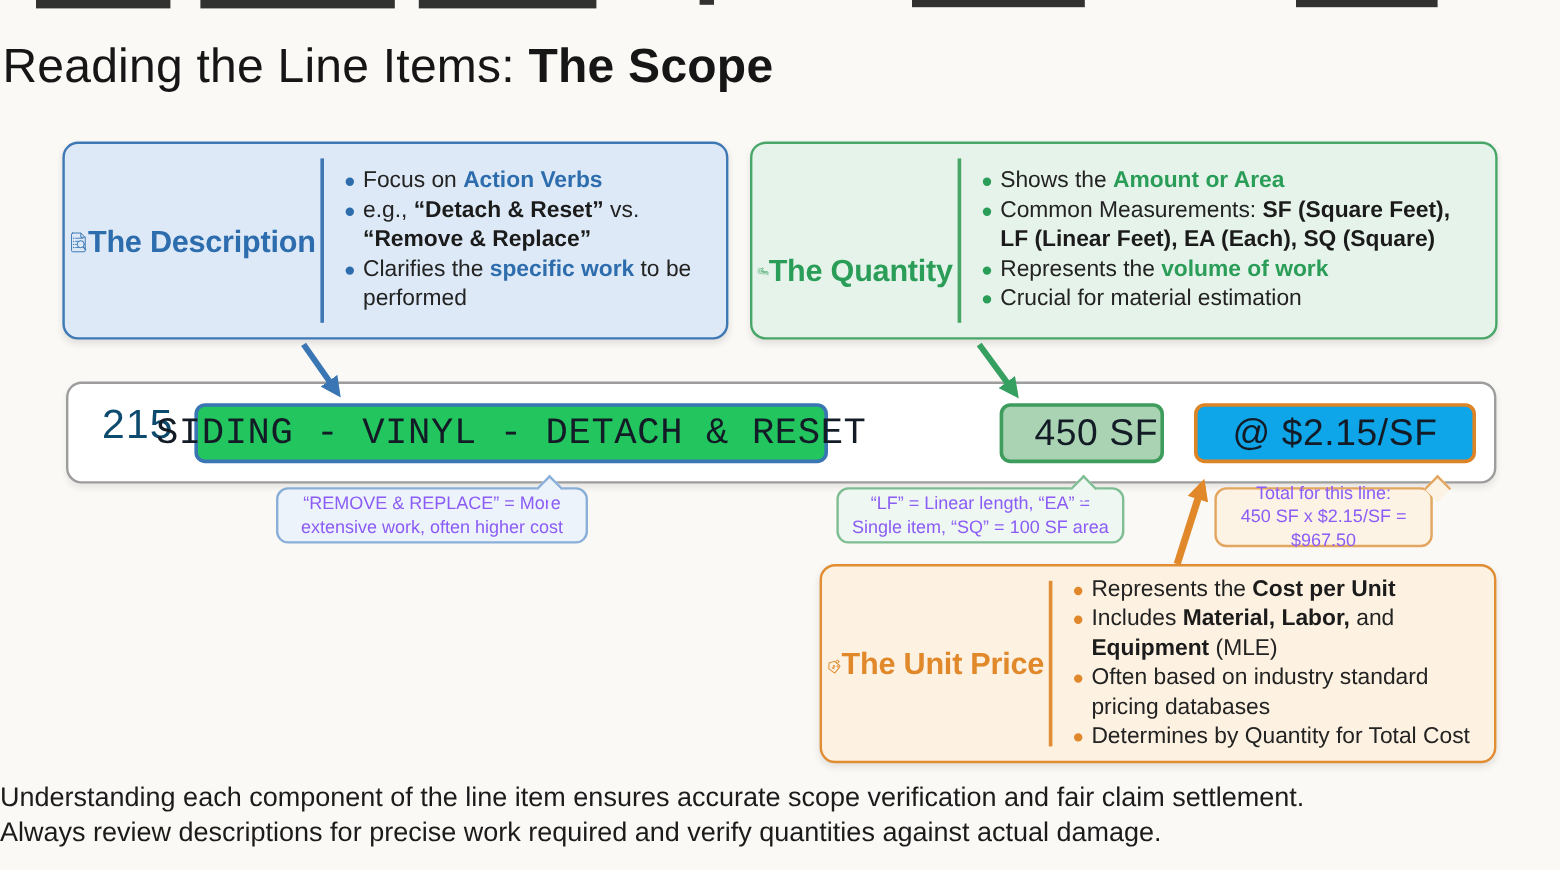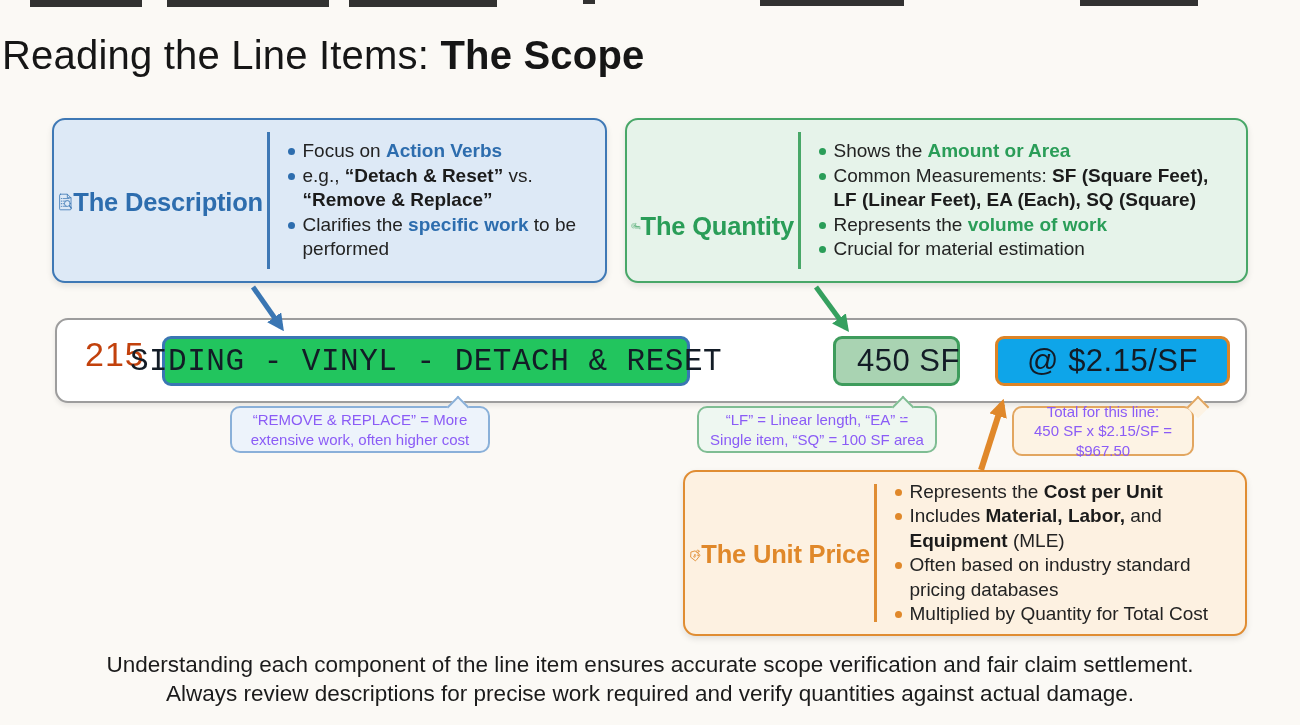--- a/index.html
+++ b/index.html
@@ -59,48 +59,48 @@
   #price-box .vdivider{background:#e08d33;}
 
   
   .line-row{
     position:absolute;left:55px;top:318px;width:1192px;height:85px;
     background:#ffffff;border:2px solid #9d9d9d;border-radius:13px;
     box-shadow:0 3px 5px rgba(0,0,0,.08);box-sizing:border-box;z-index:1;
   }
   .item-number{
     position:absolute;left:28px;top:0;height:68px;display:flex;align-items:center;
-    font-size:34px;color:#c2410c;letter-spacing:1px;
+    font-size:34px;color:#0c4a6e;letter-spacing:1px;
   }
   .chip{
     position:absolute;top:16px;height:50px;border-radius:9px;border:3px solid;
     display:flex;align-items:center;justify-content:center;
     font-size:31px;letter-spacing:.5px;color:#131c26;box-sizing:border-box;white-space:nowrap;
   }
   .chip-desc{left:105px;width:528px;background:#22c55e;border-color:#3a76b3;font-family:Liberation Mono, monospace;}
-  .chip-qty{left:776px;width:127px;background:#a9d3b2;border-color:#3e9c5c;padding-left:24px;}
+  .chip-qty{left:776px;width:137px;background:#a9d3b2;border-color:#3e9c5c;padding-left:24px;}
   .chip-price{left:938px;width:235px;background:#0ea5e9;border-color:#dd8426;}
 
   
   .note{
     position:absolute;border-radius:10px;border:2px solid;box-sizing:border-box;
     display:flex;align-items:center;justify-content:center;text-align:center;
     font-size:15px;line-height:19.5px;color:#8b5cf6;z-index:3;padding:2px 6px;
   }
   .note span{white-space:pre-line;}
   .note::after{
     content:"";position:absolute;top:-9px;left:var(--ptr);width:14px;height:14px;
     transform:rotate(45deg);background:inherit;
     border-color:inherit;border-style:solid;border-width:2px 0 0 2px;
   }
   .note-blue{left:230px;top:406px;width:260px;height:47px;background:#edf3fb;border-color:#8ab0d9;--ptr:218px;}
   .note-green{left:697px;top:406px;width:240px;height:47px;background:#eef7f1;border-color:#7fbd93;--ptr:196px;}
   .note-orange{left:1012px;top:406px;width:182px;height:50px;background:#fdf3e4;border-color:#e2a660;--ptr:176px;}
 
-  .footer{position:absolute;left:0;top:651px;width:100%;text-align:center;font-size:22.5px;line-height:28.5px;color:#1b1b1b;}
+  .footer{position:absolute;left:0;top:651px;width:100%;text-align:left;font-size:22.5px;line-height:28.5px;color:#1b1b1b;}
 
   .overlay{position:absolute;left:0;top:0;z-index:4;pointer-events:none;}
   .icon-svg{display:block;}
 </style>
 </head>
 <body>
 
 <div class="stage">
 
   <div class="edge-strip es1"></div>
@@ -205,21 +205,21 @@
           <text x="38" y="78" transform="rotate(33 52 64)" font-size="42" font-weight="bold" fill="#e0882a" stroke="none" font-family="Liberation Sans, sans-serif">$</text>
         </g>
       </svg>
       <div class="box-title">The Unit Price</div>
     </div>
     <div class="vdivider"></div>
     <div class="bullets">
         <div class="bullet"><span class="dot"></span><span class="seg-n">Represents the </span><span class="seg-b">Cost per Unit</span></div>
         <div class="bullet"><span class="dot"></span><span class="seg-n">Includes </span><span class="seg-b">Material, Labor,</span><span class="seg-n"> and </span><span class="seg-b">Equipment</span><span class="seg-n"> (MLE)</span></div>
         <div class="bullet"><span class="dot"></span><span class="seg-n">Often based on industry standard pricing databases</span></div>
-        <div class="bullet"><span class="dot"></span><span class="seg-n">Multiplied by Quantity for Total Cost</span></div>
+        <div class="bullet"><span class="dot"></span><span class="seg-n">Determines by Quantity for Total Cost</span></div>
       </div>
   </div>
 
   <div class="footer">
     <div>Understanding each component of the line item ensures accurate scope verification and fair claim settlement.</div>
     <div>Always review descriptions for precise work required and verify quantities against actual damage.</div>
   </div>
 
   <svg class="overlay" width="1300" height="725">
     <defs>

